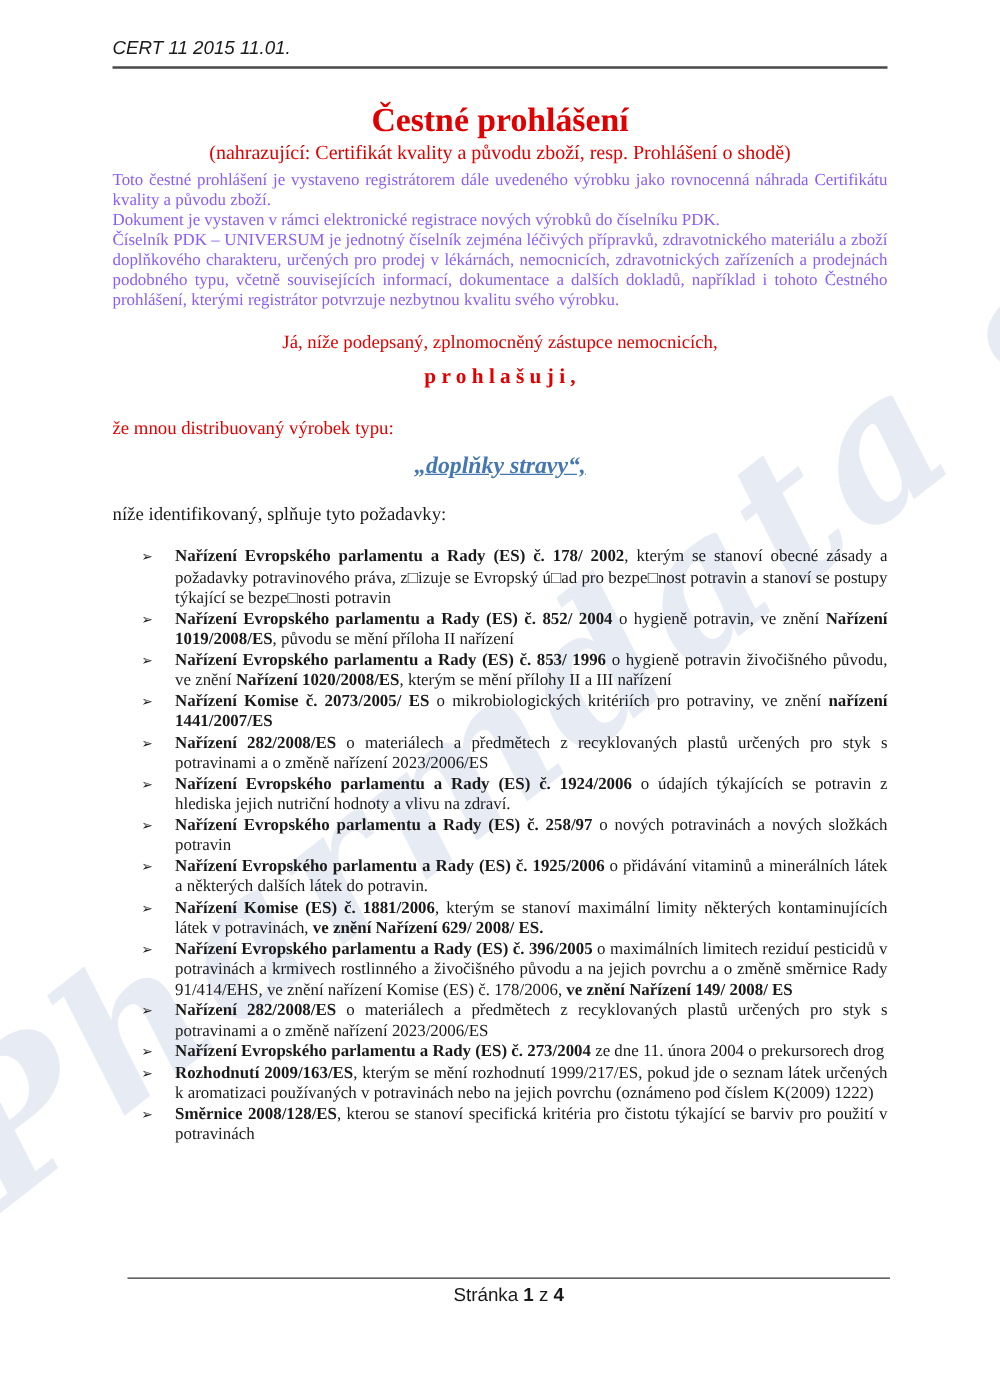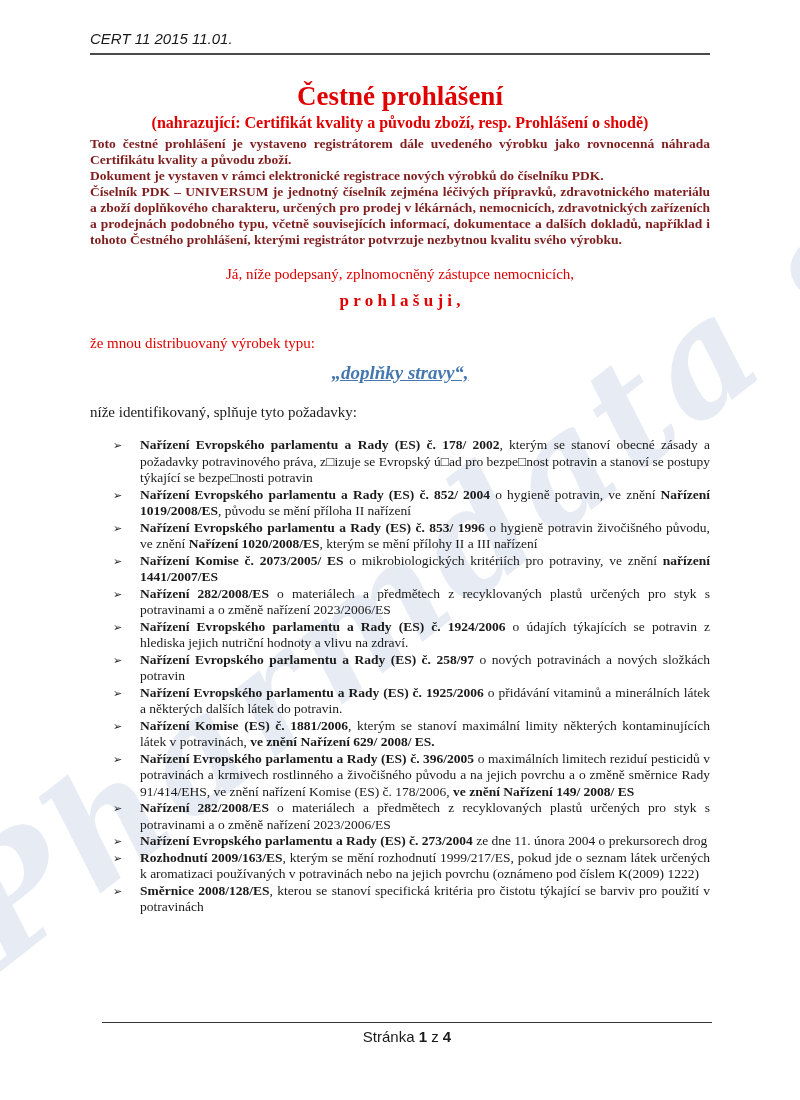--- a/index.html
+++ b/index.html
@@ -40,35 +40,35 @@
   
   .title {
     margin-top:26px;
     text-align:center;
     font-size:27px; font-weight:bold;
     color:#e00000;
   }
   .subtitle {
     margin-top:2px;
     text-align:center;
-    font-size:16px; font-weight:bold;
+    font-size:16px; font-weight:normal;
     color:#e00000;
   }
   
   .preamble-heading {
     margin-top:32px;
     font-size:19px; font-weight:bold;
     color:#e00000;
   }
   .preamble-par {
     margin:0;
-    font-size:13.5px; font-weight:bold;
+    font-size:13.5px; font-weight:normal;
     line-height:16px;
     text-align:justify;
-    color:#7f1d1d;
+    color:#8b5cf6;
   }
   .preamble-par:first-of-type { margin-top:4px; }
   
   .decl-intro {
     margin-top:18px;
     text-align:center;
     font-size:15px;
     color:#e00000;
   }
   .decl-emph {

